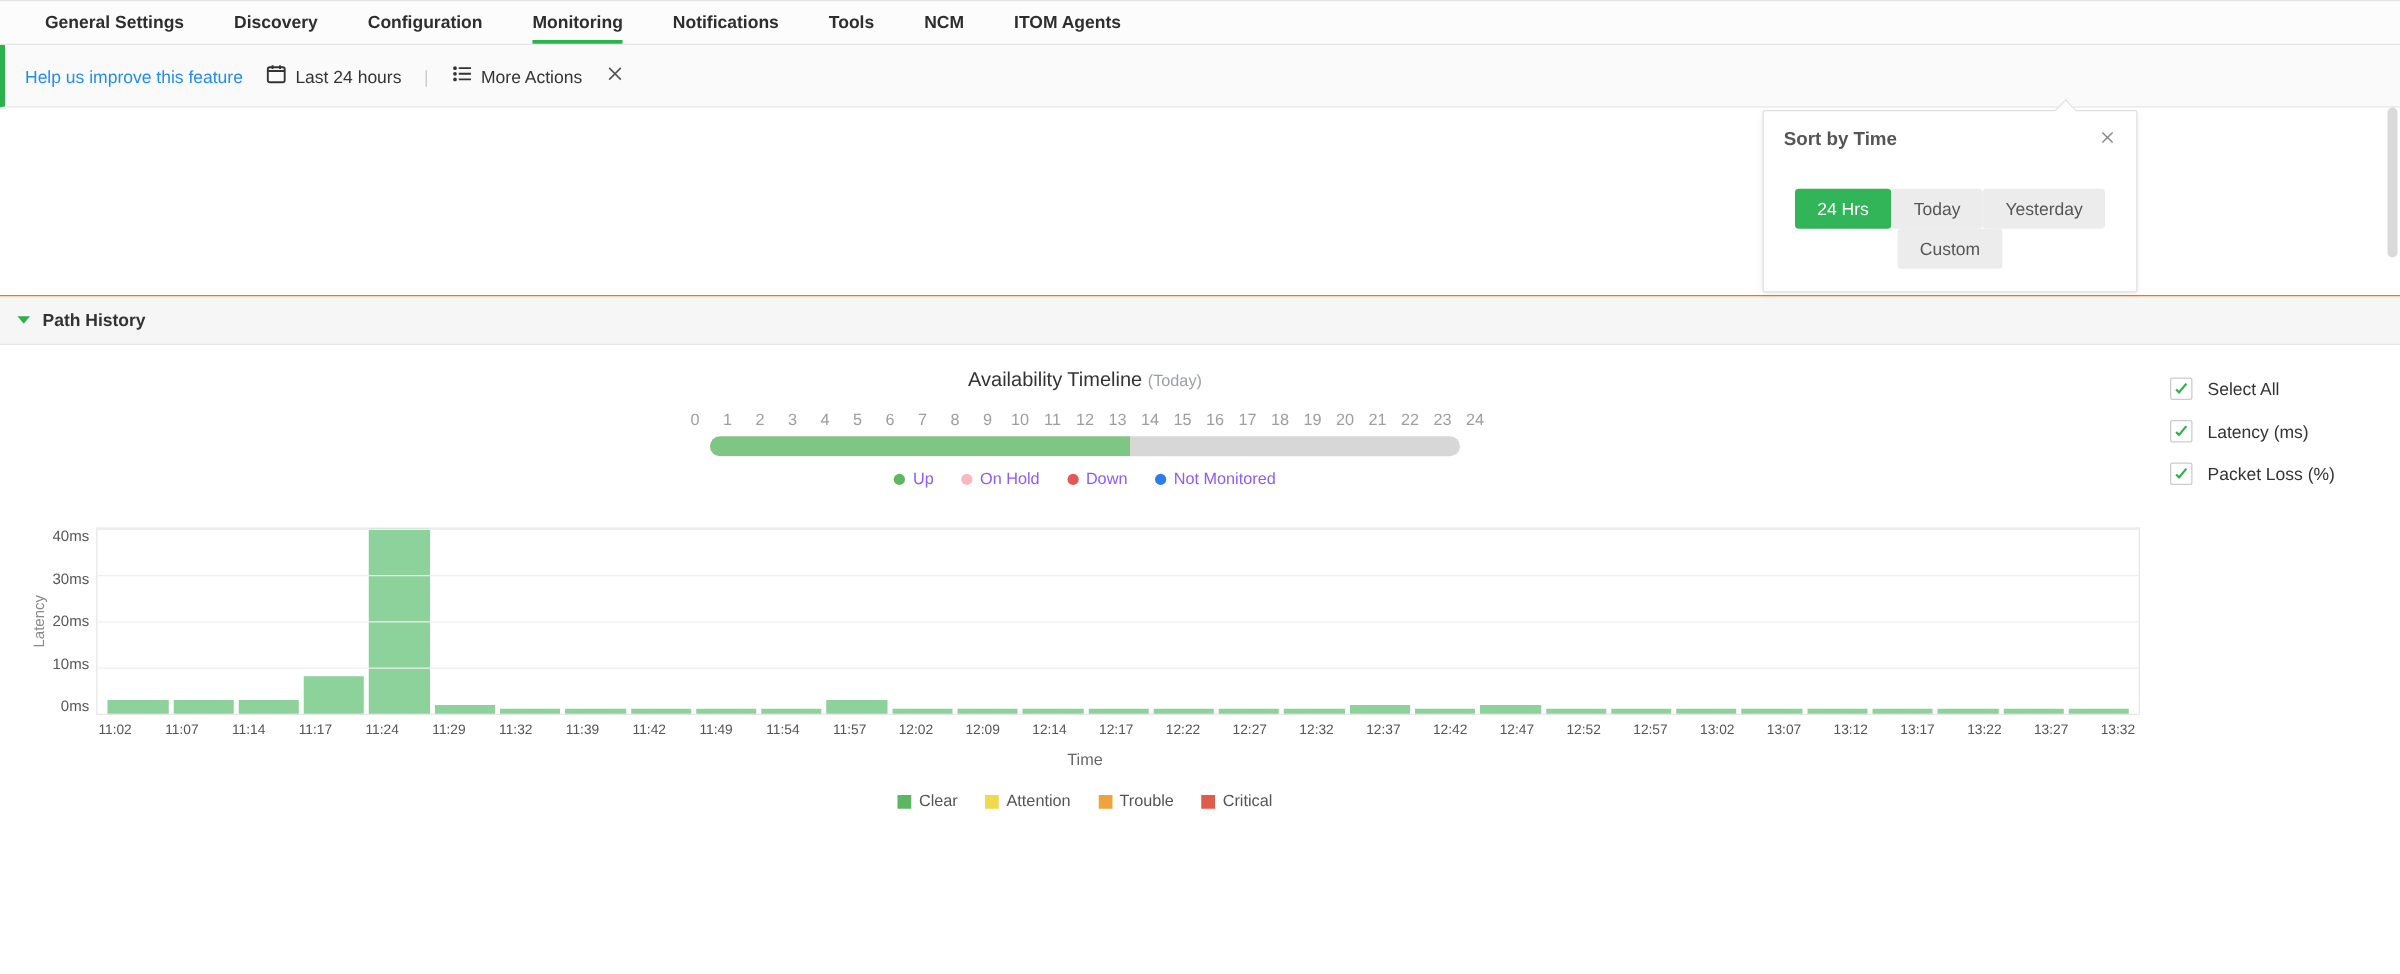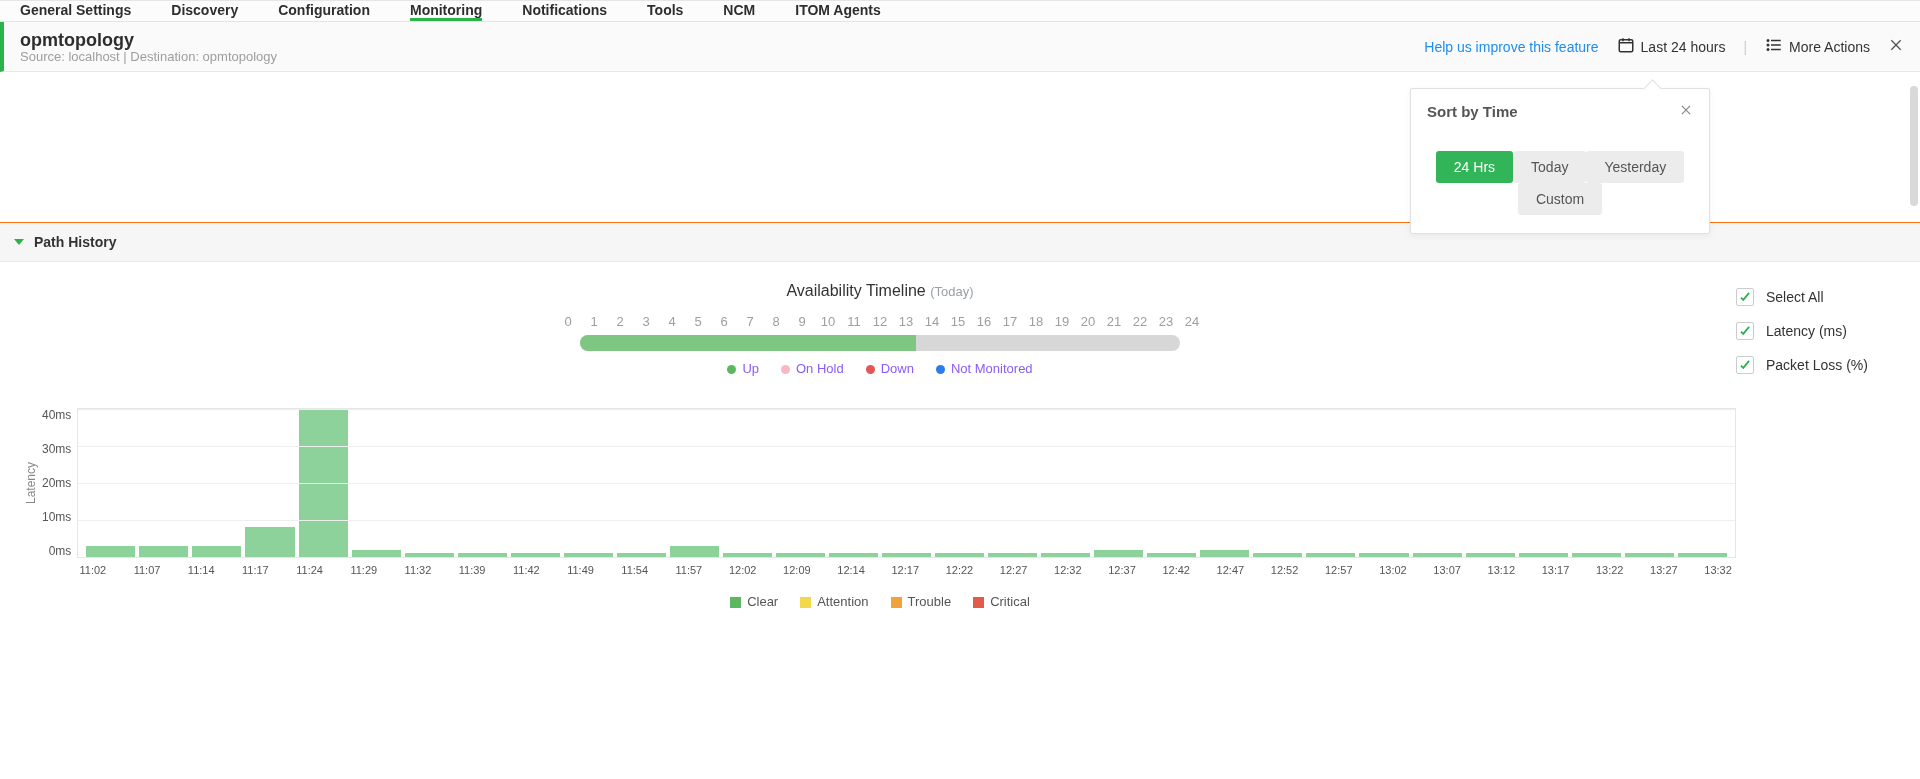--- a/index.html
+++ b/index.html
@@ -1,20 +1,20 @@
 <!DOCTYPE html>
 <html><head>
 <meta charset="utf-8">
 <style>
   * { box-sizing: border-box; }
   html, body { margin:0; padding:0; font-family: "Segoe UI", "Helvetica Neue", Arial, sans-serif; font-size:14px; color:#333; background:#fff; }
   body { width:1920px; height:779px; overflow:hidden; position:relative; }
 
   
-  .tabbar { display:flex; align-items:stretch; height:22px; border-top:1px solid #e5e5e5; border-bottom:1px solid #e5e5e5; background:#fcfcfc; padding:0 20px; gap:40px; }
+  .tabbar { display:flex; align-items:stretch; height:36px; border-top:1px solid #e5e5e5; border-bottom:1px solid #e5e5e5; background:#fcfcfc; padding:0 36px; gap:40px; }
   .tabbar .tab { display:flex; align-items:center; font-weight:600; color:#2e2e2e; cursor:pointer; border-bottom:3px solid transparent; }
   .tabbar .tab.active { border-bottom-color:#2cb24b; color:#2e2e2e; }
 
   
   .header { display:flex; align-items:center; height:50px; border-bottom:1px solid #e8e8e8; background:#fafafa; padding:0 16px; border-left:4px solid #2cb24b; }
   .header-left { flex:1; }
   .header-title { font-size:18px; font-weight:600; color:#2e2e2e; }
   .header-sub { font-size:13px; color:#9e9e9e; margin-top:-2px; }
   .header-right { display:flex; align-items:center; gap:18px; font-size:14px; }
   .help-link { color:#1f8ded; cursor:pointer; }
@@ -31,21 +31,21 @@
   .pop-close { cursor:pointer; color:#777; }
   .pop-row { display:flex; gap:0; justify-content:center; flex-wrap:wrap; }
   .pill { padding:8px 18px; border-radius:3px; background:#ececec; color:#555; font-size:14px; cursor:pointer; }
   .pill.on { background:#31b558; color:#fff; }
 
   
   .section-head { display:flex; align-items:center; gap:10px; height:40px; padding:0 14px; background:#f6f6f6; border-top:1px solid #f97316; border-bottom:1px solid #e9e9e9; margin-top:150px; }
   .caret-down { width:0; height:0; border-left:5px solid transparent; border-right:5px solid transparent; border-top:6px solid #2cb24b; }
   .section-title { font-weight:600; color:#333; }
 
-  .content { padding:20px 24px 0; display:flex; }
+  .content { padding:20px 24px 0; display:flex; gap:24px; }
   .content-left { flex:1; }
   .content-right { width:160px; padding-top:6px; }
 
   .chk-row { display:flex; align-items:center; gap:12px; margin-bottom:16px; }
   .chkbox { width:18px; height:18px; border:1px solid #ccc; display:flex; align-items:center; justify-content:center; border-radius:2px; cursor:pointer; }
   .chkbox svg { width:14px; height:14px; stroke:#2cb24b; }
 
   .avail-title { text-align:center; font-size:16px; color:#333; }
   .avail-title .sub { color:#9aa0a6; font-size:13px; }
 
@@ -87,28 +87,20 @@
     <div class="tab">Discovery</div>
     <div class="tab">Configuration</div>
     <div class="tab active">Monitoring</div>
     <div class="tab">Notifications</div>
     <div class="tab">Tools</div>
     <div class="tab">NCM</div>
     <div class="tab">ITOM Agents</div>
   </div>
 
 <div class="header">
-  <div class="header-left">
-    <div class="header-title">opmtopology</div>
-    <div class="header-sub">
-      <span>Source: localhost</span>
-      <span> | </span>
-      <span>Destination: opmtopology</span>
-    </div>
-  </div>
   <div class="header-right">
     <span class="help-link">Help us improve this feature</span>
     <span class="hdr-icon">
       <span class="icon-box">
         <svg viewBox="0 0 24 24" fill="none" stroke-width="2">
             <rect x="3" y="5" width="18" height="16" rx="2"></rect>
             <path d="M3 9h18M8 3v4M16 3v4"></path>
           </svg>
       </span>
       <span>Last 24 hours</span>
@@ -277,20 +269,21 @@
         <span>12:52</span>
         <span>12:57</span>
         <span>13:02</span>
         <span>13:07</span>
         <span>13:12</span>
         <span>13:17</span>
         <span>13:22</span>
         <span>13:27</span>
         <span>13:32</span>
       </div>
+    <div class="x-title">Time</div>
 
     <div class="legend2" id="legend2">
         <span><span class="sq sq-clear"></span>Clear</span>
         <span><span class="sq sq-att"></span>Attention</span>
         <span><span class="sq sq-tr"></span>Trouble</span>
         <span><span class="sq sq-crit"></span>Critical</span>
       </div>
   </div>
 
   <div class="content-right" id="right-checks">

